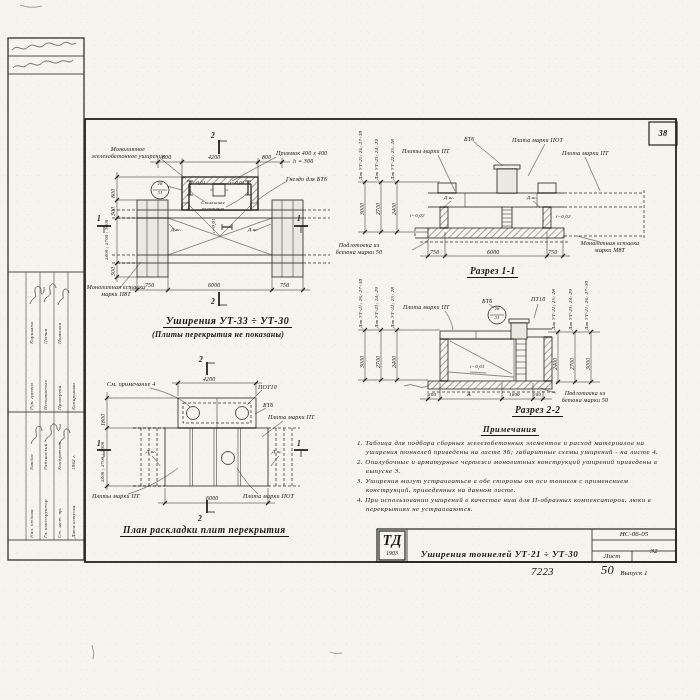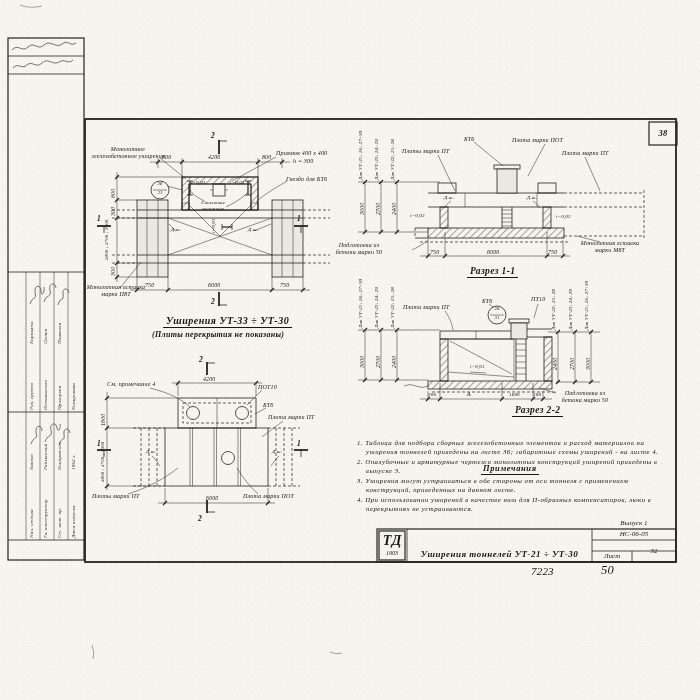--- a/index.html
+++ b/index.html
@@ -21,21 +21,21 @@
   .faint{stroke:#9a968a;stroke-width:.9;}
   .lbl{position:absolute;font:italic 6px/1.18 "Liberation Serif",serif;color:#17160f;white-space:nowrap;letter-spacing:.2px;}
   .sm{font-size:5px;}
   .dim{font-size:5.8px;}
   .mk{font:italic 700 7.5px "Liberation Serif",serif;}
   .two{white-space:normal;text-align:center;}
   .rot{transform:rotate(-90deg);transform-origin:0 0;}
   .titleU{font:italic 700 10px/1.1 "Liberation Serif",serif;border-bottom:1.1px solid #17160f;padding:0 3px 1px;letter-spacing:.5px;}
   .titleU2{font:italic 700 9.5px/1.1 "Liberation Serif",serif;border-bottom:1.1px solid #17160f;padding:0 3px 1px;letter-spacing:.4px;}
   .subT{font:italic 700 8px/1.1 "Liberation Serif",serif;letter-spacing:.3px;}
-  .notesT{font:italic 700 8.5px/1.1 "Liberation Serif",serif;border-bottom:1px solid #17160f;padding:0 2px 1px;letter-spacing:.6px;margin-top:39px;}
+  .notesT{font:italic 700 8.5px/1.1 "Liberation Serif",serif;border-bottom:1px solid #17160f;padding:0 2px 1px;letter-spacing:.6px;}
   #notes-list{position:absolute;left:357px;top:439px;width:303px;}
   .note-item{font:italic 6.8px/1.32 "Liberation Serif",serif;color:#17160f;letter-spacing:.5px;
     padding-left:9px;text-indent:-9px;margin-bottom:1px;}
   .stamp-txt{position:absolute;font:italic 5px/1.1 "Liberation Serif",serif;color:#2c2a22;white-space:nowrap;transform:rotate(-90deg);transform-origin:0 0;letter-spacing:.2px;}
   .tb{position:absolute;font:italic 7px/1.1 "Liberation Serif",serif;color:#17160f;white-space:nowrap;}
   .circle-frac{position:absolute;width:14px;text-align:center;font:italic 4.8px/1 "Liberation Serif",serif;color:#17160f;}
 </style>
 </head>
 <body>
 
@@ -372,21 +372,21 @@
 </svg>
 
 <span class="lbl mk" style="left:649px;top:128px;width:28px;text-align:center;font-size:8.5px;">38</span>
 <span class="lbl" style="left:531px;top:565px;font-size:11px;font-we">7223</span>
 <span class="lbl" style="left:601px;top:563px;font-size:12.5px;">50</span>
 
 <span class="tb" style="left:378px;top:533px;width:28px;text-align:center;font:italic 700 14px 'Liberation Serif',serif;">ТД</span>
 <span class="tb" style="left:378px;top:550px;width:28px;text-align:center;font-size:6px;">1903</span>
 <span class="tb" style="left:408px;top:549px;width:183px;text-align:center;font:italic 700 9px 'Liberation Serif',serif;letter-spacing:.5px;">Уширения тоннелей УТ-21 ÷ УТ-30</span>
 <span class="tb" style="left:592px;top:531px;width:84px;text-align:center;">НС-06-05</span>
-<span class="tb" style="left:592px;top:520px;width:84px;text-align:center;">Выпуск 1</span>
+<span class="tb" style="left:592px;top:570px;width:84px;text-align:center;">Выпуск 1</span>
 <span class="tb" style="left:592px;top:553px;width:40px;text-align:center;">Лист</span>
 <span class="tb" style="left:632px;top:548px;width:44px;text-align:center;">32</span>
 
 <span class="stamp-txt" style="left:29px;top:410px;">Рук. группы</span>
 <span class="stamp-txt" style="left:43px;top:410px;">Исполнитель</span>
 <span class="stamp-txt" style="left:57px;top:410px;">Проверена</span>
 <span class="stamp-txt" style="left:71px;top:410px;">Копировала</span>
 <span class="stamp-txt" style="left:29px;top:344px;">Корнилюк</span>
 <span class="stamp-txt" style="left:43px;top:344px;">Цыпин</span>
 <span class="stamp-txt" style="left:57px;top:344px;">Полякова</span>
@@ -484,20 +484,21 @@
 <span class="lbl sm" style="left:146px;top:449px;">Д.ш.</span>
 <span class="lbl sm" style="left:272px;top:449px;">Д.ш.</span>
 <span class="lbl dim" style="left:203px;top:376px;">4200</span>
 <span class="lbl dim rot" style="left:100px;top:426px;">1800</span>
 <span class="lbl rot" style="left:100px;top:482px;font-size:4.8px;">2400 ; 2700 ; 3000</span>
 <span class="lbl dim" style="left:206px;top:495px;">6000</span>
 <span class="lbl mk" style="left:199px;top:355px;">2</span>
 <span class="lbl mk" style="left:198px;top:514px;">2</span>
 <span class="lbl mk" style="left:97px;top:439px;">1</span>
 <span class="lbl mk" style="left:297px;top:439px;">1</span>
+<span class="lbl titleU" style="left:120px;top:525px;font-size:9.5px;">План раскладки плит перекрытия</span>
 
 <span class="lbl notesT" style="left:481px;top:425px;">Примечания</span>
 <div id="notes-list">
   <div class="note-item">1. Таблица для подбора сборных железобетонных элементов и расход материалов на уширения тоннелей приведены на листе 36; габаритные схемы уширений - на листе 4.</div>
   <div class="note-item">2. Опалубочные и арматурные чертежи монолитных конструкций уширений приведены в выпуске 3.</div>
   <div class="note-item">3. Уширения могут устраиваться в обе стороны от оси тоннеля с применением конструкций, приведенных на данном листе.</div>
   <div class="note-item">4. При использовании уширений в качестве ниш для П-образных компенсаторов, люки в перекрытиях не устраиваются.</div>
 </div>
 
 </div>

